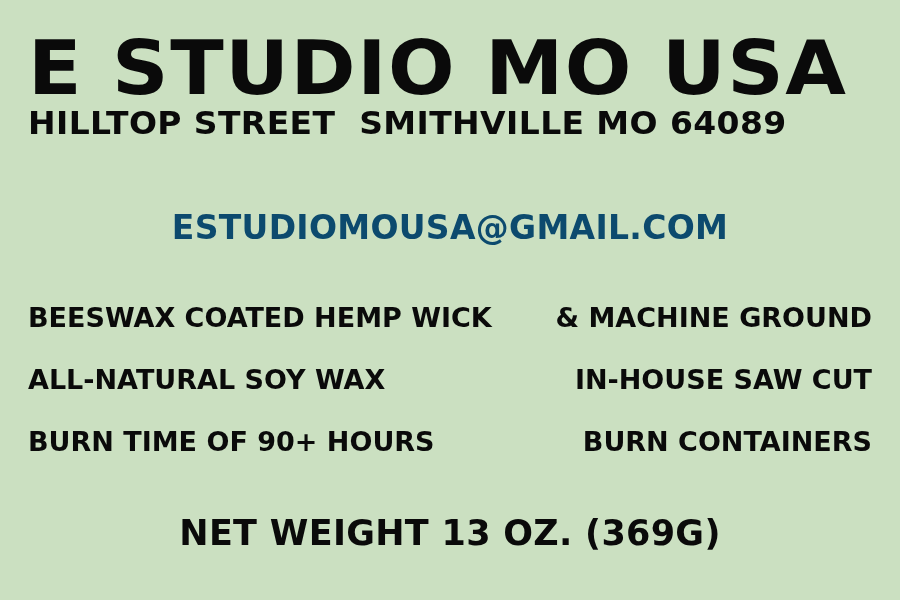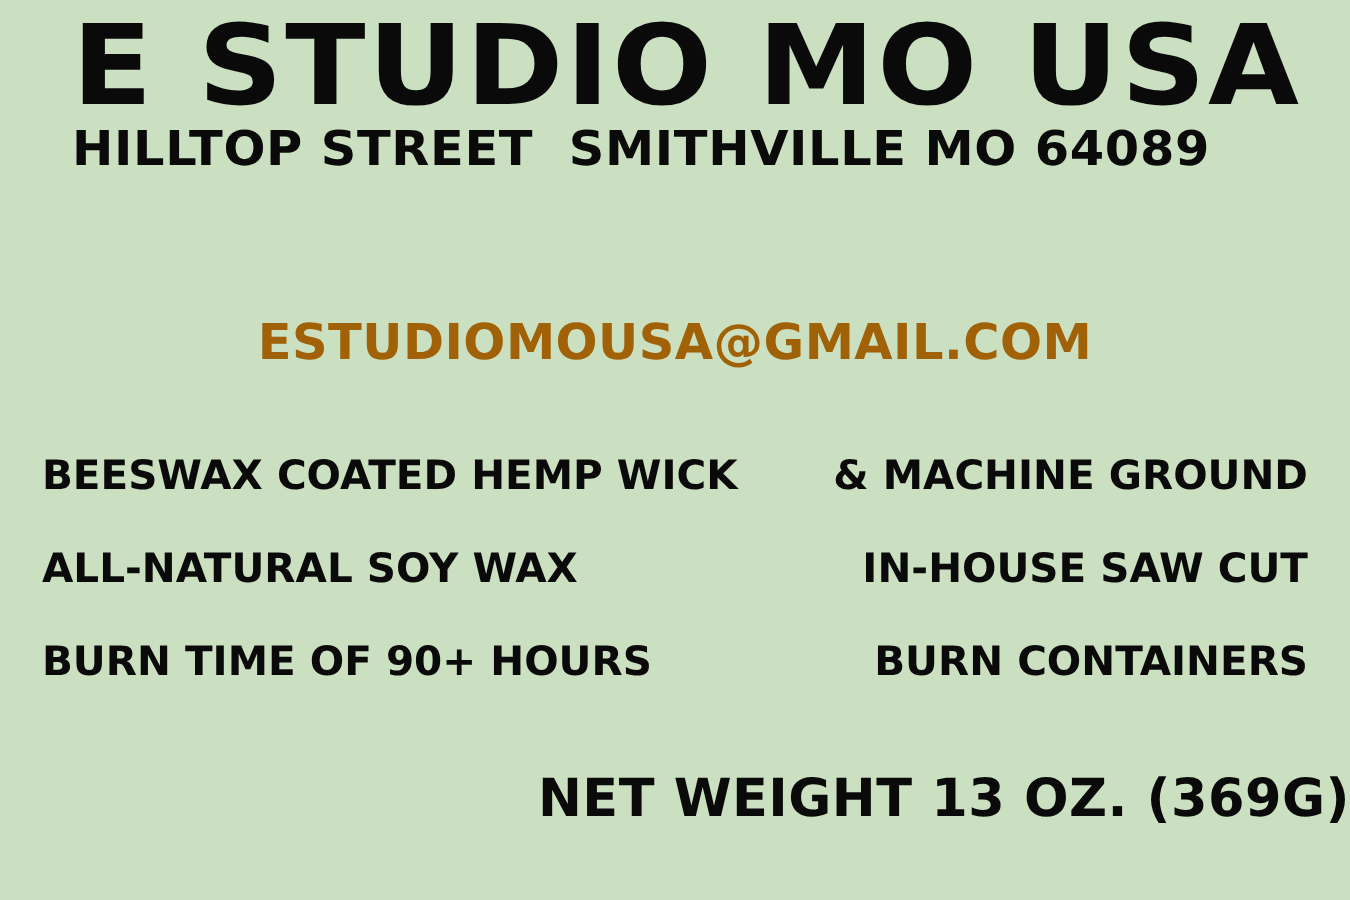--- a/index.html
+++ b/index.html
@@ -21,22 +21,21 @@
     background: #cbe0c1;
     box-sizing: border-box;
     overflow: hidden;
   }
 
   
   .header-block {
     position: absolute;
     left: 28px;
     right: 28px;
-    top: 8px;
-    margin-left: 20px;
+    top: 32px;
   }
 
   .brand-title {
     display: block;
     font-family: "DejaVu Sans", sans-serif;
     font-weight: 700;
     font-size: 74px;
     line-height: 0.98;
     letter-spacing: 1.5px;
     color: #0a0a0a;
@@ -68,21 +67,21 @@
     left: 0;
     right: 0;
     top: 208px;
     text-align: center;
   }
   .email-text {
     font-family: "DejaVu Sans", sans-serif;
     font-weight: 700;
     font-size: 33px;
     letter-spacing: 0.3px;
-    color: #a16207;
+    color: #0c4a6e;
     white-space: nowrap;
   }
 
   
   .features {
     position: absolute;
     left: 28px;
     right: 28px;
     top: 303px;
   }
@@ -104,21 +103,21 @@
   }
   .feature-left  { text-align: left; }
   .feature-right { text-align: right; }
 
   
   .netweight-row {
     position: absolute;
     left: 0;
     right: 0;
     top: 513px;
-    text-align: right;
+    text-align: center;
   }
   .netweight-text {
     font-family: "DejaVu Sans", sans-serif;
     font-weight: 700;
     font-size: 35px;
     letter-spacing: 0.3px;
     color: #0a0a0a;
     white-space: nowrap;
   }
 </style>

